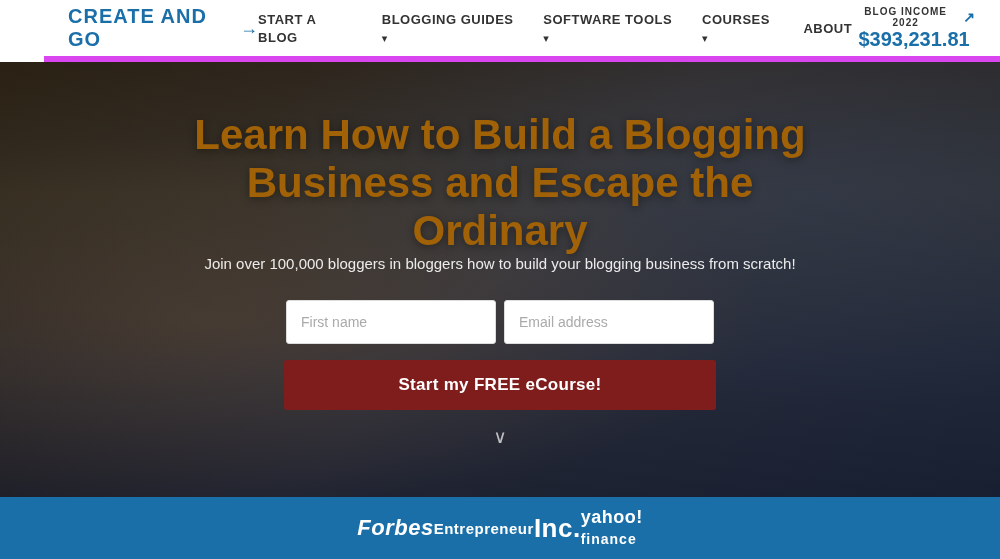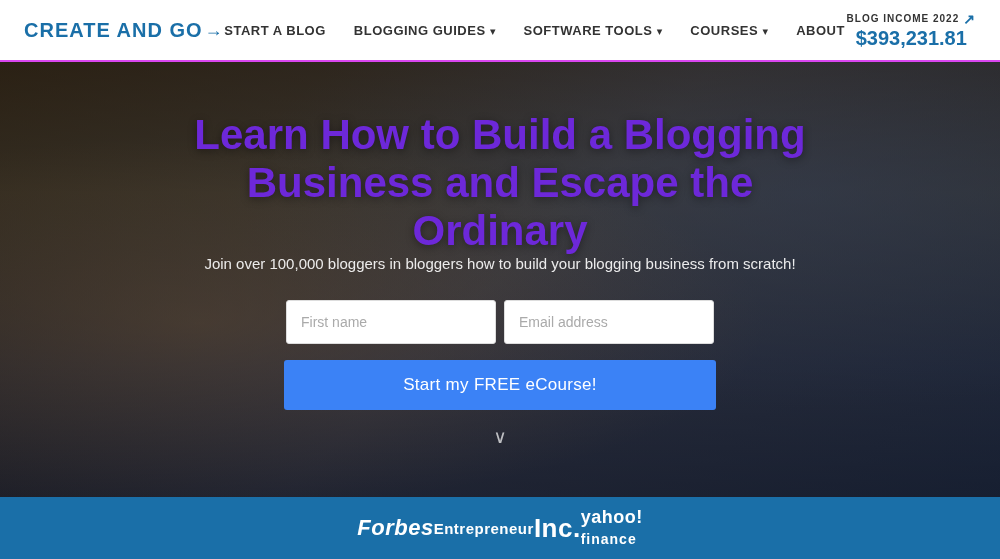--- a/index.html
+++ b/index.html
@@ -6,23 +6,24 @@
     body { font-family: 'Arial', sans-serif; width: 1000px; height: 559px; overflow: hidden; }
 
     
     .navbar {
       background: #fff;
       display: flex;
       align-items: center;
       justify-content: space-between;
       padding: 0 24px;
       height: 62px;
-      border-bottom: 2px solid #d946ef;
+      border-bottom: 6px solid #d946ef;
       position: relative;
       z-index: 10;
+      margin-left: 44px;
     }
     .navbar-logo {
       display: flex;
       align-items: center;
       gap: 0;
     }
     .logo-text {
       font-size: 20px;
       font-weight: 900;
       color: #1a6fa8;
@@ -109,21 +110,21 @@
       z-index: 0;
     }
     .hero-content {
       position: relative;
       z-index: 2;
       max-width: 680px;
     }
     .hero-title {
       font-size: 42px;
       font-weight: 900;
-      color: #6d28d9;
+      color: #a16207;
       line-height: 1.15;
       margin-bottom: 0;
       text-shadow: 0 2px 8px rgba(0,0,0,0.4);
     }
     .hero-subtitle {
       font-size: 15px;
       color: rgba(255,255,255,0.9);
       margin-bottom: 28px;
       font-weight: 400;
     }
@@ -142,24 +143,24 @@
       font-size: 14px;
       color: #ec4899;
       background: #fff;
       outline: none;
     }
     .hero-form input::placeholder { color: #aaa; }
     .hero-cta {
       display: block;
       width: 432px;
       height: 50px;
-      background: #3b82f6;
+      background: #7f1d1d;
       color: #fff;
       font-size: 17px;
-      font-weight: 400;
+      font-weight: 700;
       border: none;
       border-radius: 3px;
       cursor: pointer;
       margin: 0 auto;
       letter-spacing: 0.3px;
     }
     .hero-scroll {
       margin-top: 16px;
       color: rgba(255,255,255,0.7);
       font-size: 18px;

